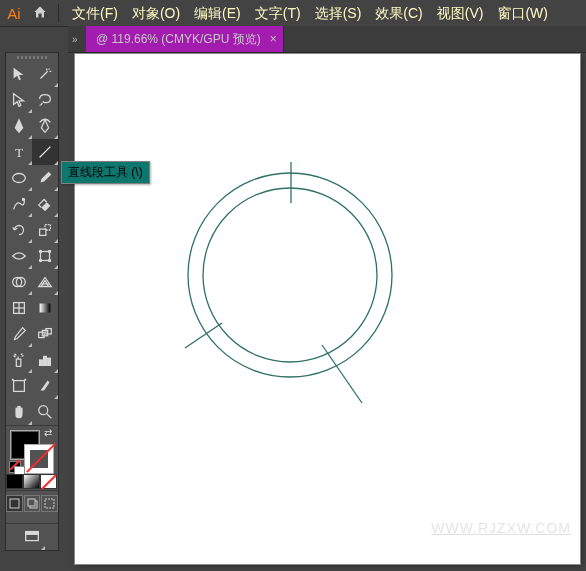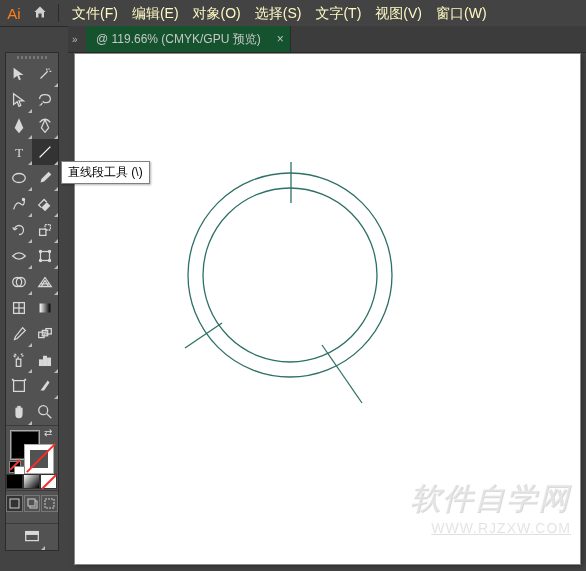--- a/index.html
+++ b/index.html
@@ -59,24 +59,24 @@
     z-index: 1;
   }
   .tabbar .left-chevrons {
     width: 14px; color: #bbb; font-size: 10px; padding-left: 4px;
   }
   .tabbar .doc-tab {
     display: flex; align-items: center;
     padding: 0 6px 0 10px;
     height: 26px;
     color: #c7c7c7;
-    background: #14532d;
+    background: #a21caf;
     border-right: 1px solid #2a2a2a;
     cursor: pointer;
-    gap: 16px;
+    gap: 9px;
   }
   .tabbar .close-x {
     color: #c0c0c0; font-size: 12px;
   }
 
   
   .tools {
     position: absolute;
     left: 5px;
     top: 52px;
@@ -200,21 +200,21 @@
     z-index: 0;
   }
   .artwork {
     position: absolute; left: 0; top: 0; width: 100%; height: 100%;
   }
 
   
   .tooltip {
     position: absolute;
     left: 61px; top: 161px;
-    background: #ffffff;
+    background: #0f766e;
     border: 1px solid #808080;
     color: #000;
     font-size: 12px;
     padding: 2px 6px;
     z-index: 100;
     box-shadow: 1px 1px 2px rgba(0,0,0,.3);
     white-space: nowrap;
   }
 
   
@@ -248,24 +248,25 @@
 
 <div class="menubar">
   <div class="logo">Ai</div>
   <div class="home-icon">
     <svg viewBox="0 0 20 20" width="16" height="16">
         <path d="M10 3 L17 10 L15 10 L15 17 L12 17 L12 12 L8 12 L8 17 L5 17 L5 10 L3 10 Z" fill="#d0d0d0"></path>
       </svg>
   </div>
   <div class="sep"></div>
   <div class="menu-item">文件(F)</div>
+  <div class="menu-item">对象(O)</div>
   <div class="menu-item">编辑(E)</div>
-  <div class="menu-item">对象(O)</div>
+  <div class="menu-item">文字(T)</div>
   <div class="menu-item">选择(S)</div>
-  <div class="menu-item">文字(T)</div>
+  <div class="menu-item">效果(C)</div>
   <div class="menu-item">视图(V)</div>
   <div class="menu-item">窗口(W)</div>
 </div>
 
 <div class="tabbar">
   <div class="left-chevrons">»</div>
   <div class="doc-tab">
     <span>@ 119.66%  (CMYK/GPU 预览)</span>
     <span class="close-x">×</span>
   </div>
@@ -279,21 +280,20 @@
         <line x1="216" y1="108" x2="216" y2="149"></line>
         <line x1="110" y1="294" x2="147" y2="269"></line>
         <line x1="247" y1="291" x2="287" y2="349"></line>
       </g>
   </svg>
 </div>
 
 <div class="tooltip">直线段工具 (\)</div>
 
 <div class="watermark">
-  <div class="line1">软件自学网</div>
   <div class="line2">WWW.RJZXW.COM</div>
 </div>
 
 <div class="tools">
   <div class="grip">
       <div class="dots"></div>
     </div>
 
   <div class="tool-btn">
     <svg class="ic-svg" viewBox="0 0 20 20">

